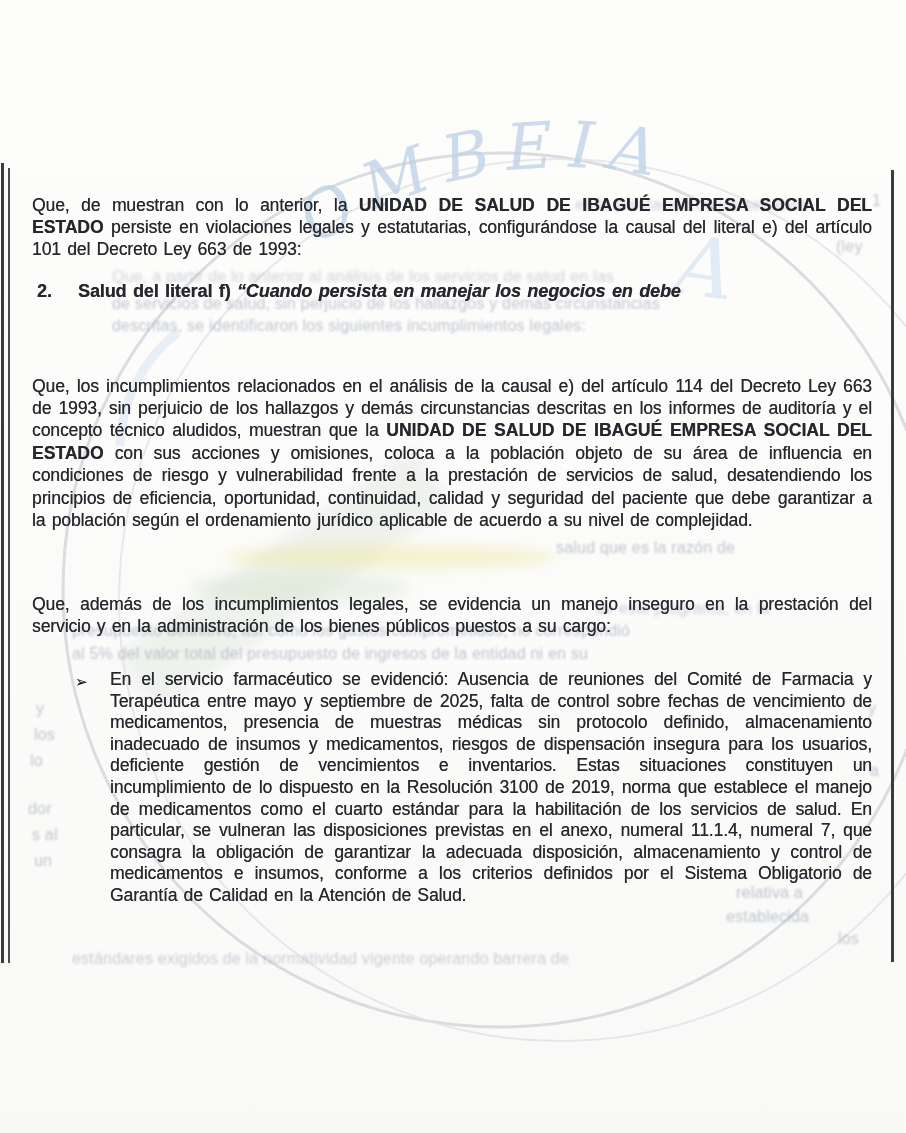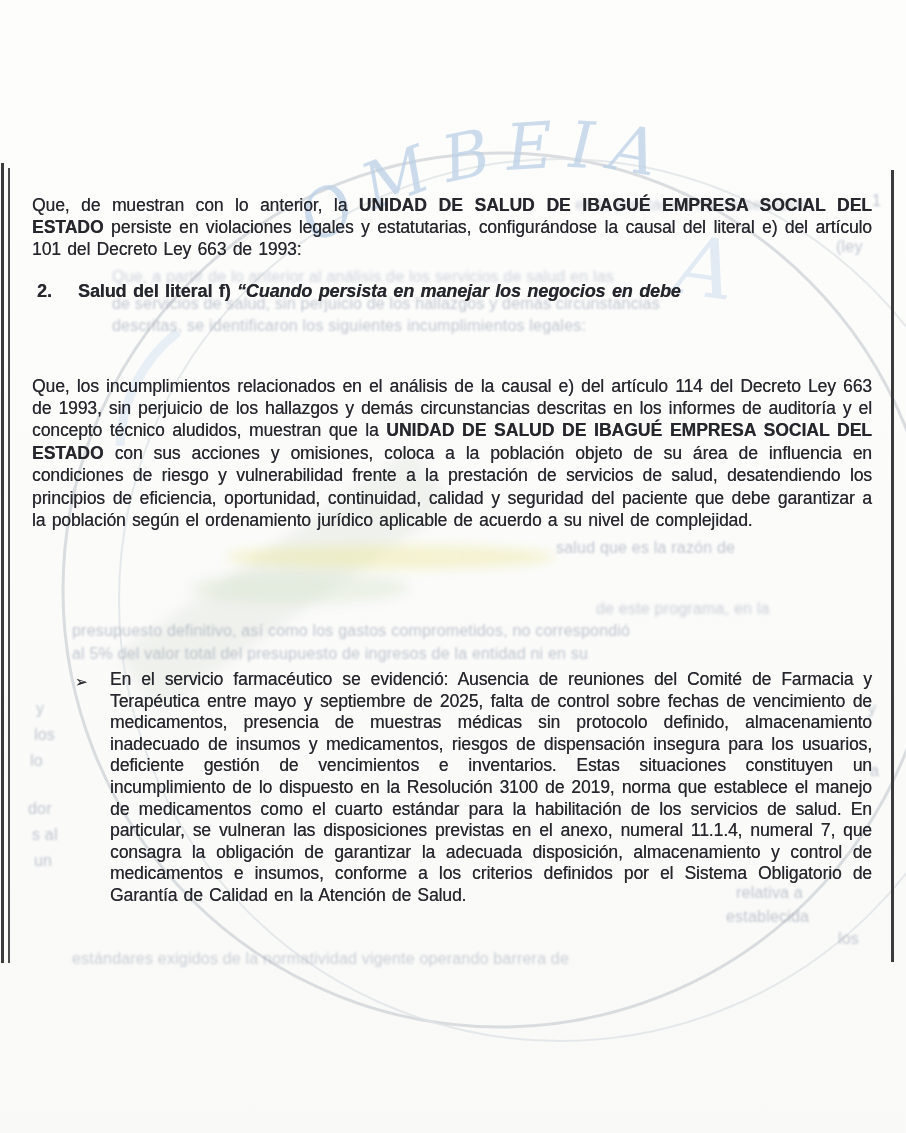--- a/index.html
+++ b/index.html
@@ -95,19 +95,20 @@
     <span class="num">2.</span>
     <span class="h2-body">
       <span>Salud del literal f) </span><span class="quote">“Cuando persista en manejar los negocios en debe</span><br>
     </span>
   </div>
 
   <p class="para" style="top:357px;">
     <span>Que, los incumplimientos relacionados en el análisis de la causal e) del artículo 114 del Decreto Ley 663 de 1993, sin perjuicio de los hallazgos y demás circunstancias descritas en los informes de auditoría y el concepto técnico aludidos, muestran que la </span><b>UNIDAD DE SALUD DE IBAGUÉ EMPRESA SOCIAL DEL ESTADO</b><span> con sus acciones y omisiones, coloca a la población objeto de su área de influencia en condiciones de riesgo y vulnerabilidad frente a la prestación de servicios de salud, desatendiendo los principios de eficiencia, oportunidad, continuidad, calidad y seguridad del paciente que debe garantizar a la población según el ordenamiento jurídico aplicable de acuerdo a su nivel de complejidad.</span>
   </p>
 
+  <p class="para" style="top:575px;">Que, además de los incumplimientos legales, se evidencia un manejo inseguro en la prestación del servicio y en la administración de los bienes públicos puestos a su cargo:</p>
 
   <div class="para bullet" style="top:669px;">
     <span class="marker">➢</span>
     <span class="btext">En el servicio farmacéutico se evidenció: Ausencia de reuniones del Comité de Farmacia y Terapéutica entre mayo y septiembre de 2025, falta de control sobre fechas de vencimiento de medicamentos, presencia de muestras médicas sin protocolo definido, almacenamiento inadecuado de insumos y medicamentos, riesgos de dispensación insegura para los usuarios, deficiente gestión de vencimientos e inventarios. Estas situaciones constituyen un incumplimiento de lo dispuesto en la Resolución 3100 de 2019, norma que establece el manejo de medicamentos como el cuarto estándar para la habilitación de los servicios de salud. En particular, se vulneran las disposiciones previstas en el anexo, numeral 11.1.4, numeral 7, que consagra la obligación de garantizar la adecuada disposición, almacenamiento y control de medicamentos e insumos, conforme a los criterios definidos por el Sistema Obligatorio de Garantía de Calidad en la Atención de Salud.</span>
   </div>
 
 </div>
 
 </body></html>

